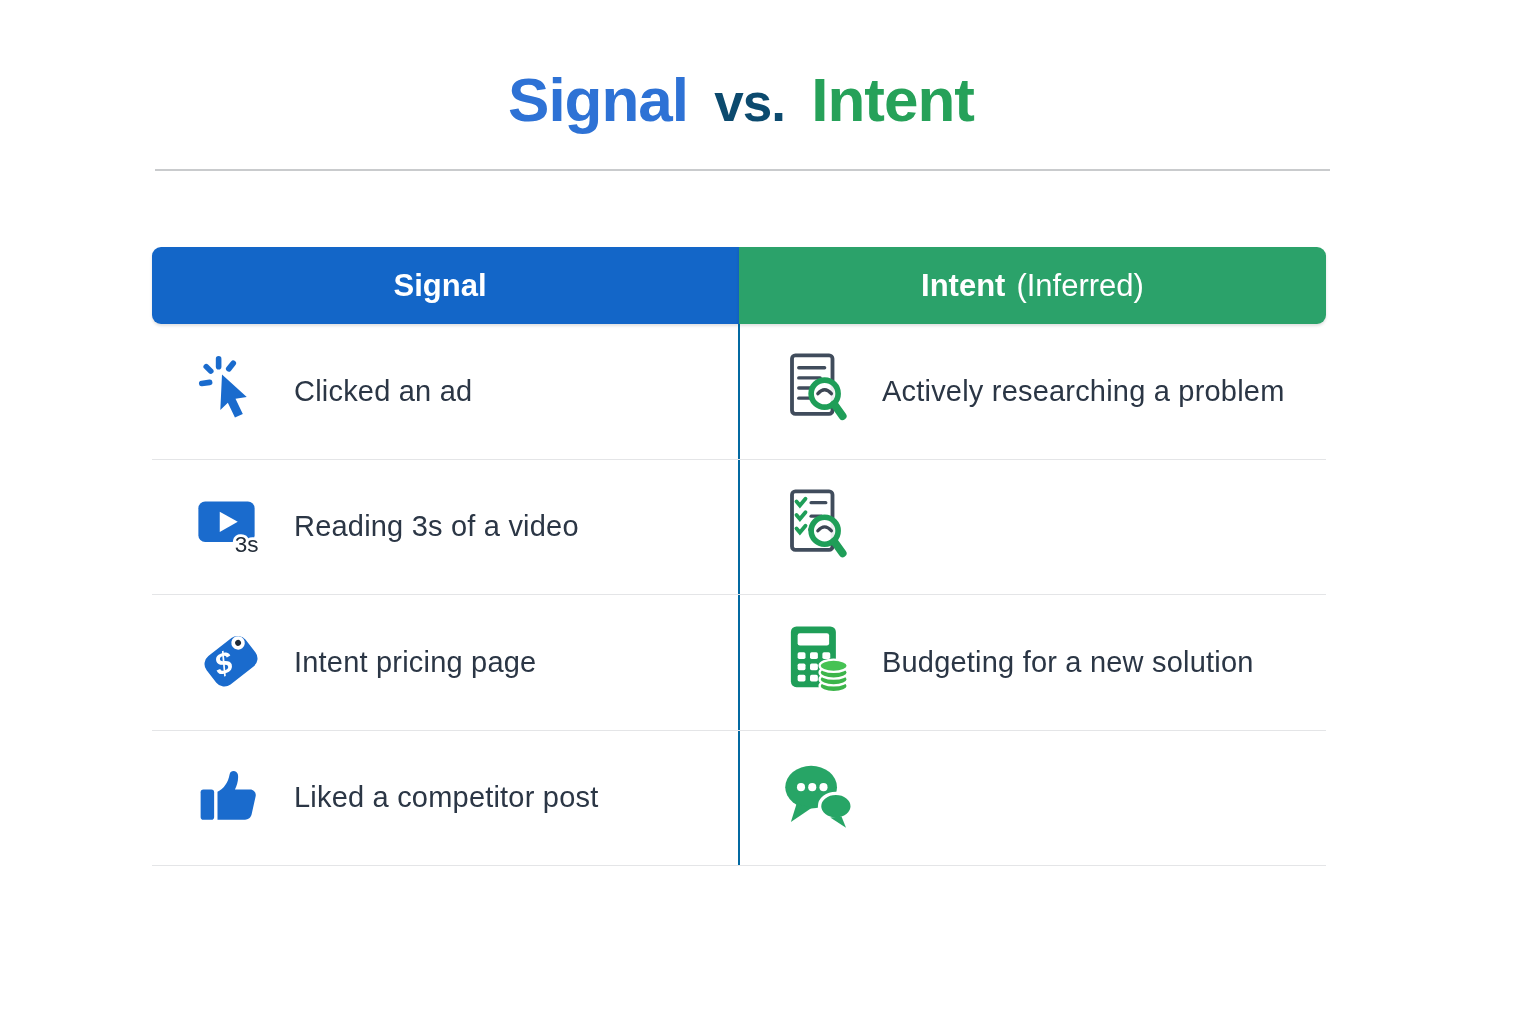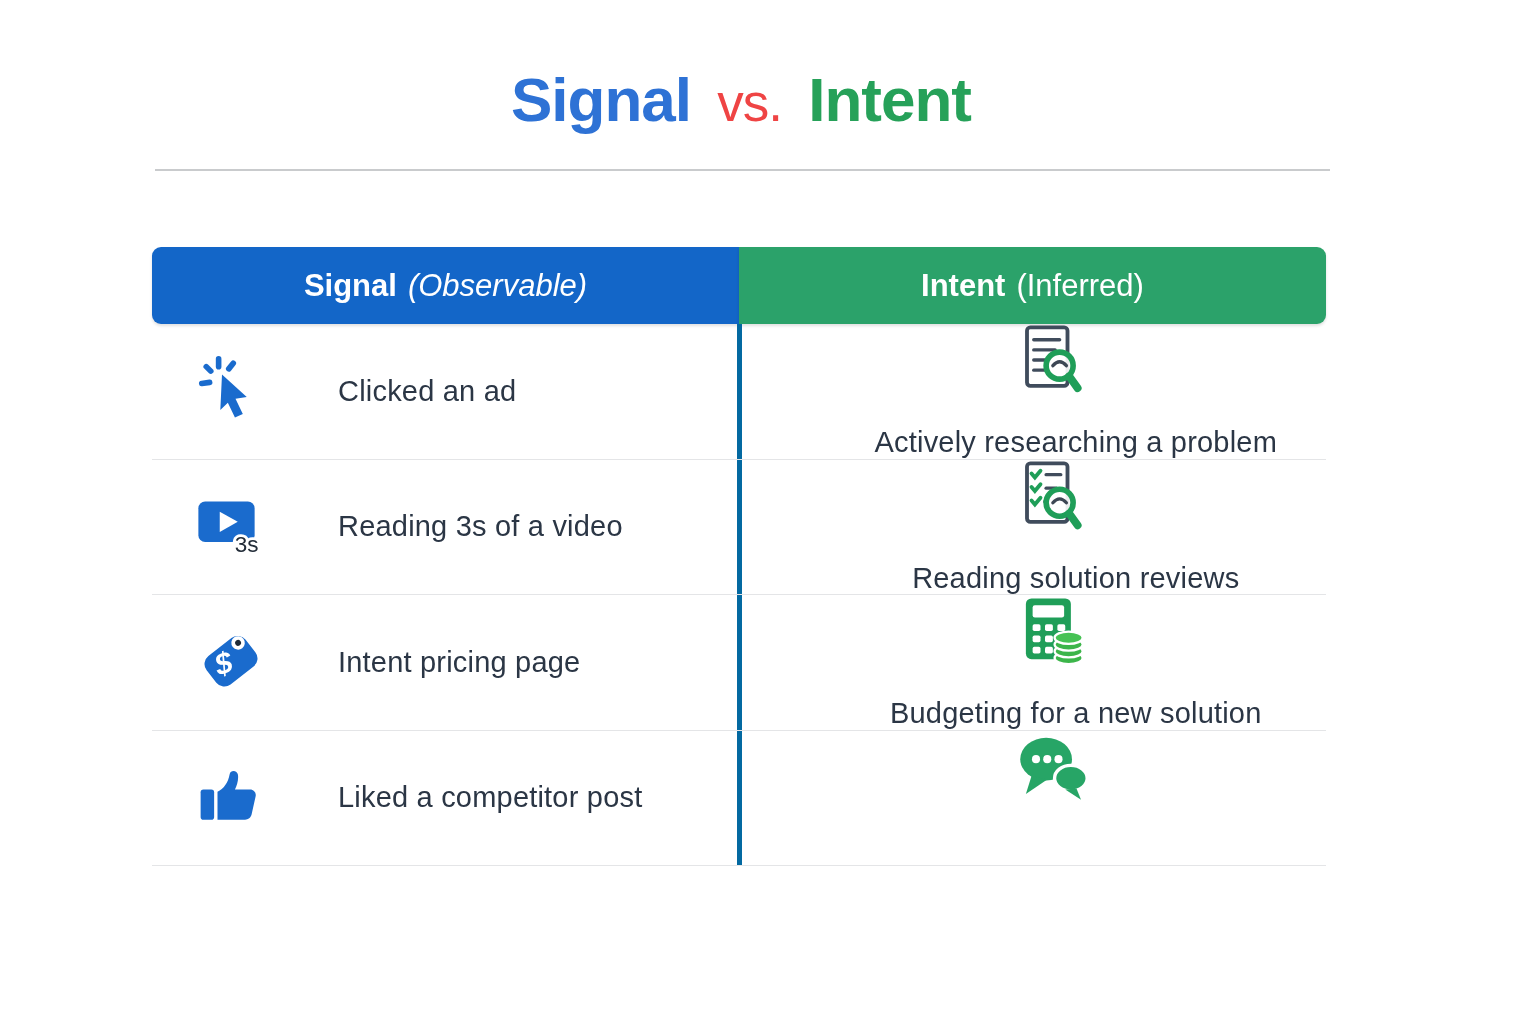--- a/index.html
+++ b/index.html
@@ -6,21 +6,21 @@
   body {
     width:1536px; height:1024px; background:#ffffff; position:relative;
     font-family:"Liberation Sans", sans-serif; overflow:hidden;
   }
   .title {
     position:absolute; top:64px; left:152px; width:1178px;
     text-align:center; font-size:62px; font-weight:700; letter-spacing:-1px;
     white-space:nowrap;
   }
   .title .t-signal { color:#2e72d5; }
-  .title .t-vs { color:#ef4444; font-weight:400; font-size:53px; margin:0 10px; }
+  .title .t-vs { color:#0c4a6e; font-weight:700; font-size:53px; margin:0 10px; }
   .title .t-intent { color:#26a159; }
   .title-divider {
     position:absolute; top:169px; left:155px; width:1175px; height:2px;
     background:#c9cbcd;
   }
   .cmp-table { position:absolute; top:247px; left:152px; width:1174px; }
   .thead { display:flex; height:77px; }
   .th {
     flex:1; display:flex; align-items:center; justify-content:center;
     color:#ffffff; font-size:31px; white-space:nowrap;
@@ -28,22 +28,22 @@
   .th-signal { background:#1366c8; border-radius:9px 0 0 9px; box-shadow:0 2px 3px rgba(0,0,0,.12); }
   .th-intent { background:#2ba26a; border-radius:0 9px 9px 0; box-shadow:0 2px 3px rgba(0,0,0,.12); }
   .th .bold { font-weight:700; margin-right:11px; }
   .th .qual { font-weight:300; }
   .th-signal .qual { font-style:italic; }
   .trow { display:flex; height:134.5px; border-bottom:1px solid #e4e5e7; }
   .cell {
     flex:1; display:flex; align-items:center; box-sizing:border-box;
     padding-left:40px; gap:24px;
   }
-  .cell-intent { border-left:5px solid #0369a1;flex-direction:column; }
-  .cell-label { font-size:29px; color:#2b3645; letter-spacing:0.2px;margin-left:44px; }
+  .cell-intent { border-left:2px solid #0369a1; }
+  .cell-label { font-size:29px; color:#2b3645; letter-spacing:0.2px; }
   .icon-box {
     width:78px; height:78px; flex:0 0 78px;
     display:flex; align-items:flex-start; justify-content:center;
   }
   .icon-box svg { width:72px; height:72px; display:block; }
 </style>
 </head>
 <body>
 
 <div class="title">
@@ -51,21 +51,20 @@
   <span class="t-vs">vs.</span>
   <span class="t-intent">Intent</span>
 </div>
 <div class="title-divider"></div>
 
 <div class="cmp-table">
 
   <div class="thead">
     <div class="th th-signal">
       <span class="bold">Signal</span>
-      <span class="qual">(Observable)</span>
     </div>
     <div class="th th-intent">
       <span class="bold">Intent</span>
       <span class="qual">(Inferred)</span>
     </div>
   </div>
 
   <div class="trow">
     <div class="cell cell-signal">
       <div class="icon-box">
@@ -123,21 +122,20 @@
           <g stroke="#404c5c" stroke-width="3" stroke-linecap="round">
             <line x1="25" y1="13" x2="38" y2="13"></line>
             <line x1="25" y1="25" x2="34" y2="25"></line>
           </g>
           <circle cx="24" cy="37" r="1.6" fill="#404c5c"></circle>
           <circle cx="37" cy="38" r="12" fill="rgba(255,255,255,0.9)" stroke="#1f9e58" stroke-width="5"></circle>
           <path d="M31 38 q6 -7 12 0" fill="none" stroke="#3d4754" stroke-width="3" stroke-linecap="round"></path>
           <line x1="45.5" y1="47.5" x2="53" y2="58" stroke="#1f9e58" stroke-width="7" stroke-linecap="round"></line>
         </svg>
       </div>
-      <div class="cell-label">Reading solution reviews</div>
     </div>
   </div>
 
   <div class="trow">
     <div class="cell cell-signal">
       <div class="icon-box">
         <svg viewBox="0 0 64 64">
           <g transform="rotate(-38 32 34)">
             <rect x="10" y="18" width="44" height="32" rx="9" fill="#1a6bcd"></rect>
             <circle cx="47" cy="25" r="6" fill="#ffffff"></circle>

